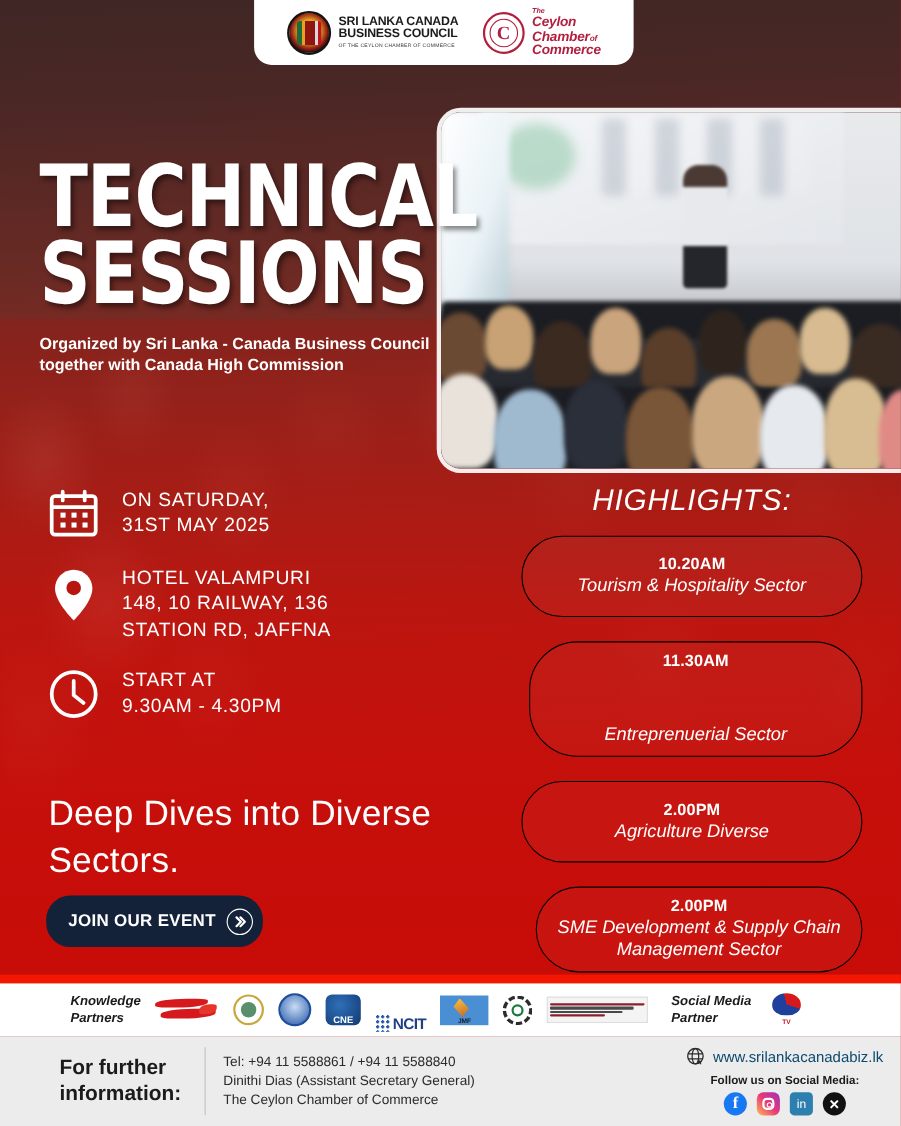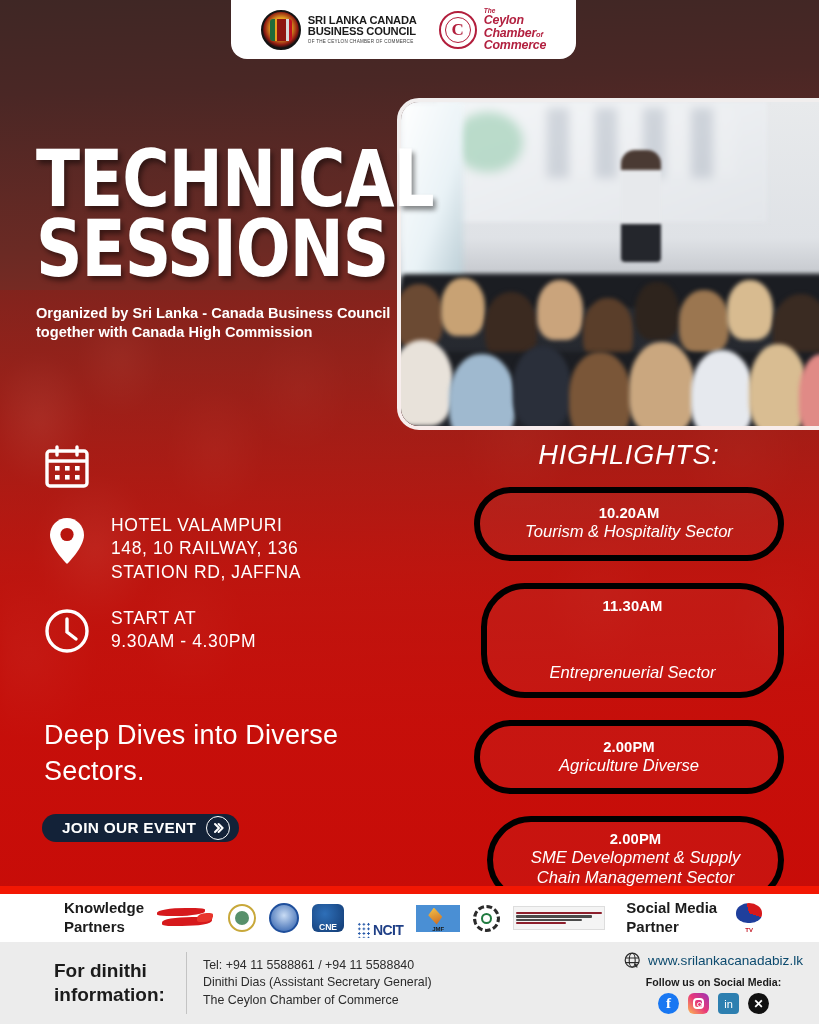--- a/index.html
+++ b/index.html
@@ -151,61 +151,61 @@
   
   .details { position: absolute; left: 40px; top: 440px; z-index: 9; }
   .drow { display: flex; align-items: flex-start; gap: 17px; margin-bottom: 20px; }
   .dicon { width: 54px; height: 54px; flex: none; display:flex; align-items:center; justify-content:center; }
   .dtext { color: #fff; font-size: 17.5px; line-height: 1.33; letter-spacing: .6px; padding-top: 3px; }
   .drow.loc .dtext { padding-top: 0px; }
 
   
   .tagline {
     position: absolute; left: 44px; top: 718px; width: 350px; z-index: 9;
-    color: #fff; font-size: 27px; line-height: 1.33; letter-spacing: .2px;
+    color: #fff; font-size: 32px; line-height: 1.33; letter-spacing: .2px;
   }
   .cta {
     position: absolute; left: 42px; top: 814px; z-index: 9;
     background: #132238; color: #fff; border: none; border-radius: 22px;
-    height: 28px; padding: 0 9px 0 20px; display: flex; align-items: center; gap: 10px;
+    height: 47px; padding: 0 9px 0 20px; display: flex; align-items: center; gap: 10px;
     cursor: pointer;
   }
   .cta .lab { font-weight: 700; font-size: 15.4px; letter-spacing: .3px; }
   .cta .arrow {
     width: 24px; height: 24px; border-radius: 50%;
     background: #132238; border: 1.8px solid #fff;
     display:flex; align-items:center; justify-content:center;
   }
 
   
   .highlights { position: absolute; left: 474px; top: 440px; width: 310px; z-index: 9; }
   .hl-heading {
     text-align: center; color: #fff; font-style: italic; font-weight: 400;
     font-size: 27px; letter-spacing: .8px; margin-bottom: 16px;
   }
   .hl-pill {
-    border: 6px solid #000000; border-radius: 44px;
+    border: 1px solid #000000; border-radius: 44px;
     min-height: 74px; margin-bottom: 22px;
     display: flex; flex-direction: column; align-items: center; justify-content: center;
     padding: 9px 14px; text-align: center; background: rgba(255,255,255,.03);
   }
   .hl-pill:nth-child(3) { margin-left: 7px; gap: 48px; }
   .hl-pill:nth-child(5) { margin-left: 13px; }
   .hl-time { color:#fff; font-weight: 700; font-size: 14.8px; letter-spacing: .1px; }
   .hl-name { color:#fff; font-style: italic; font-size: 16.6px; line-height: 1.22; margin-top: 1px; }
 
   
   .strip-red { position:absolute; left:0; right:0; bottom: 130px; height: 8px; background:#f31703; z-index: 10; }
   .partners {
     position: absolute; left: 0; right: 0; bottom: 82px; height: 48px;
     background: #fff; z-index: 10;
     display: flex; align-items: center; padding: 0 16px; gap: 13px;
   }
   .kp-label, .smp-label {
-    font-weight: 700; font-size: 15px; color: #1b1b1b; line-height: 1.25; flex: none;
+    font-weight: 700; font-size: 12px; color: #1b1b1b; line-height: 1.25; flex: none; font-style: italic;
   }
   .kp-label { margin-left: 48px; }
   .smp-label { margin-left: 8px; }
   .plogo { flex: none; display:flex; align-items:center; justify-content:center; }
 
   
   .lg-swoosh { width: 58px; height: 26px; position: relative; }
   .lg-swoosh i {
     position:absolute; left:0; border-radius: 60% 20% 60% 20%;
     background:#d6191c;
@@ -367,20 +367,24 @@
           <g fill="#fff">
             <rect x="11" y="22" width="4.6" height="4.6"></rect>
               <rect x="21" y="22" width="4.6" height="4.6"></rect>
               <rect x="31" y="22" width="4.6" height="4.6"></rect>
             <rect x="11" y="31" width="4.6" height="4.6"></rect>
               <rect x="21" y="31" width="4.6" height="4.6"></rect>
               <rect x="31" y="31" width="4.6" height="4.6"></rect>
           </g>
         </svg>
       </div>
+      <div class="dtext">
+        <div>ON SATURDAY,</div>
+        <div>31ST MAY 2025</div>
+      </div>
     </div>
 
     <div class="drow loc">
       <div class="dicon">
         <svg width="44" height="50" viewBox="0 0 44 50">
           <path d="M22 2C12.6 2 5 9.6 5 19c0 12.5 17 29 17 29s17-16.5 17-29C39 9.6 31.4 2 22 2z" fill="#fff"></path>
           <circle cx="22" cy="18.5" r="6.6" fill="#b8150f"></circle>
         </svg>
       </div>
       <div class="dtext">
@@ -483,21 +487,21 @@
       <div>Social Media</div>
       <div>Partner</div>
     </div>
     <div class="plogo">
         <div class="lg-social">TV</div>
       </div>
   </div>
 
   <div class="footer">
     <div class="ffi">
-      <div>For dinithi</div>
+      <div>For further</div>
       <div>information:</div>
     </div>
     <div class="fdiv"></div>
     <div class="fcontact">
       <div>Tel: +94 11 5588861 / +94 11 5588840</div>
       <div>Dinithi Dias (Assistant Secretary General)</div>
       <div>The Ceylon Chamber of Commerce</div>
     </div>
     <div class="fright">
       <div class="site">

